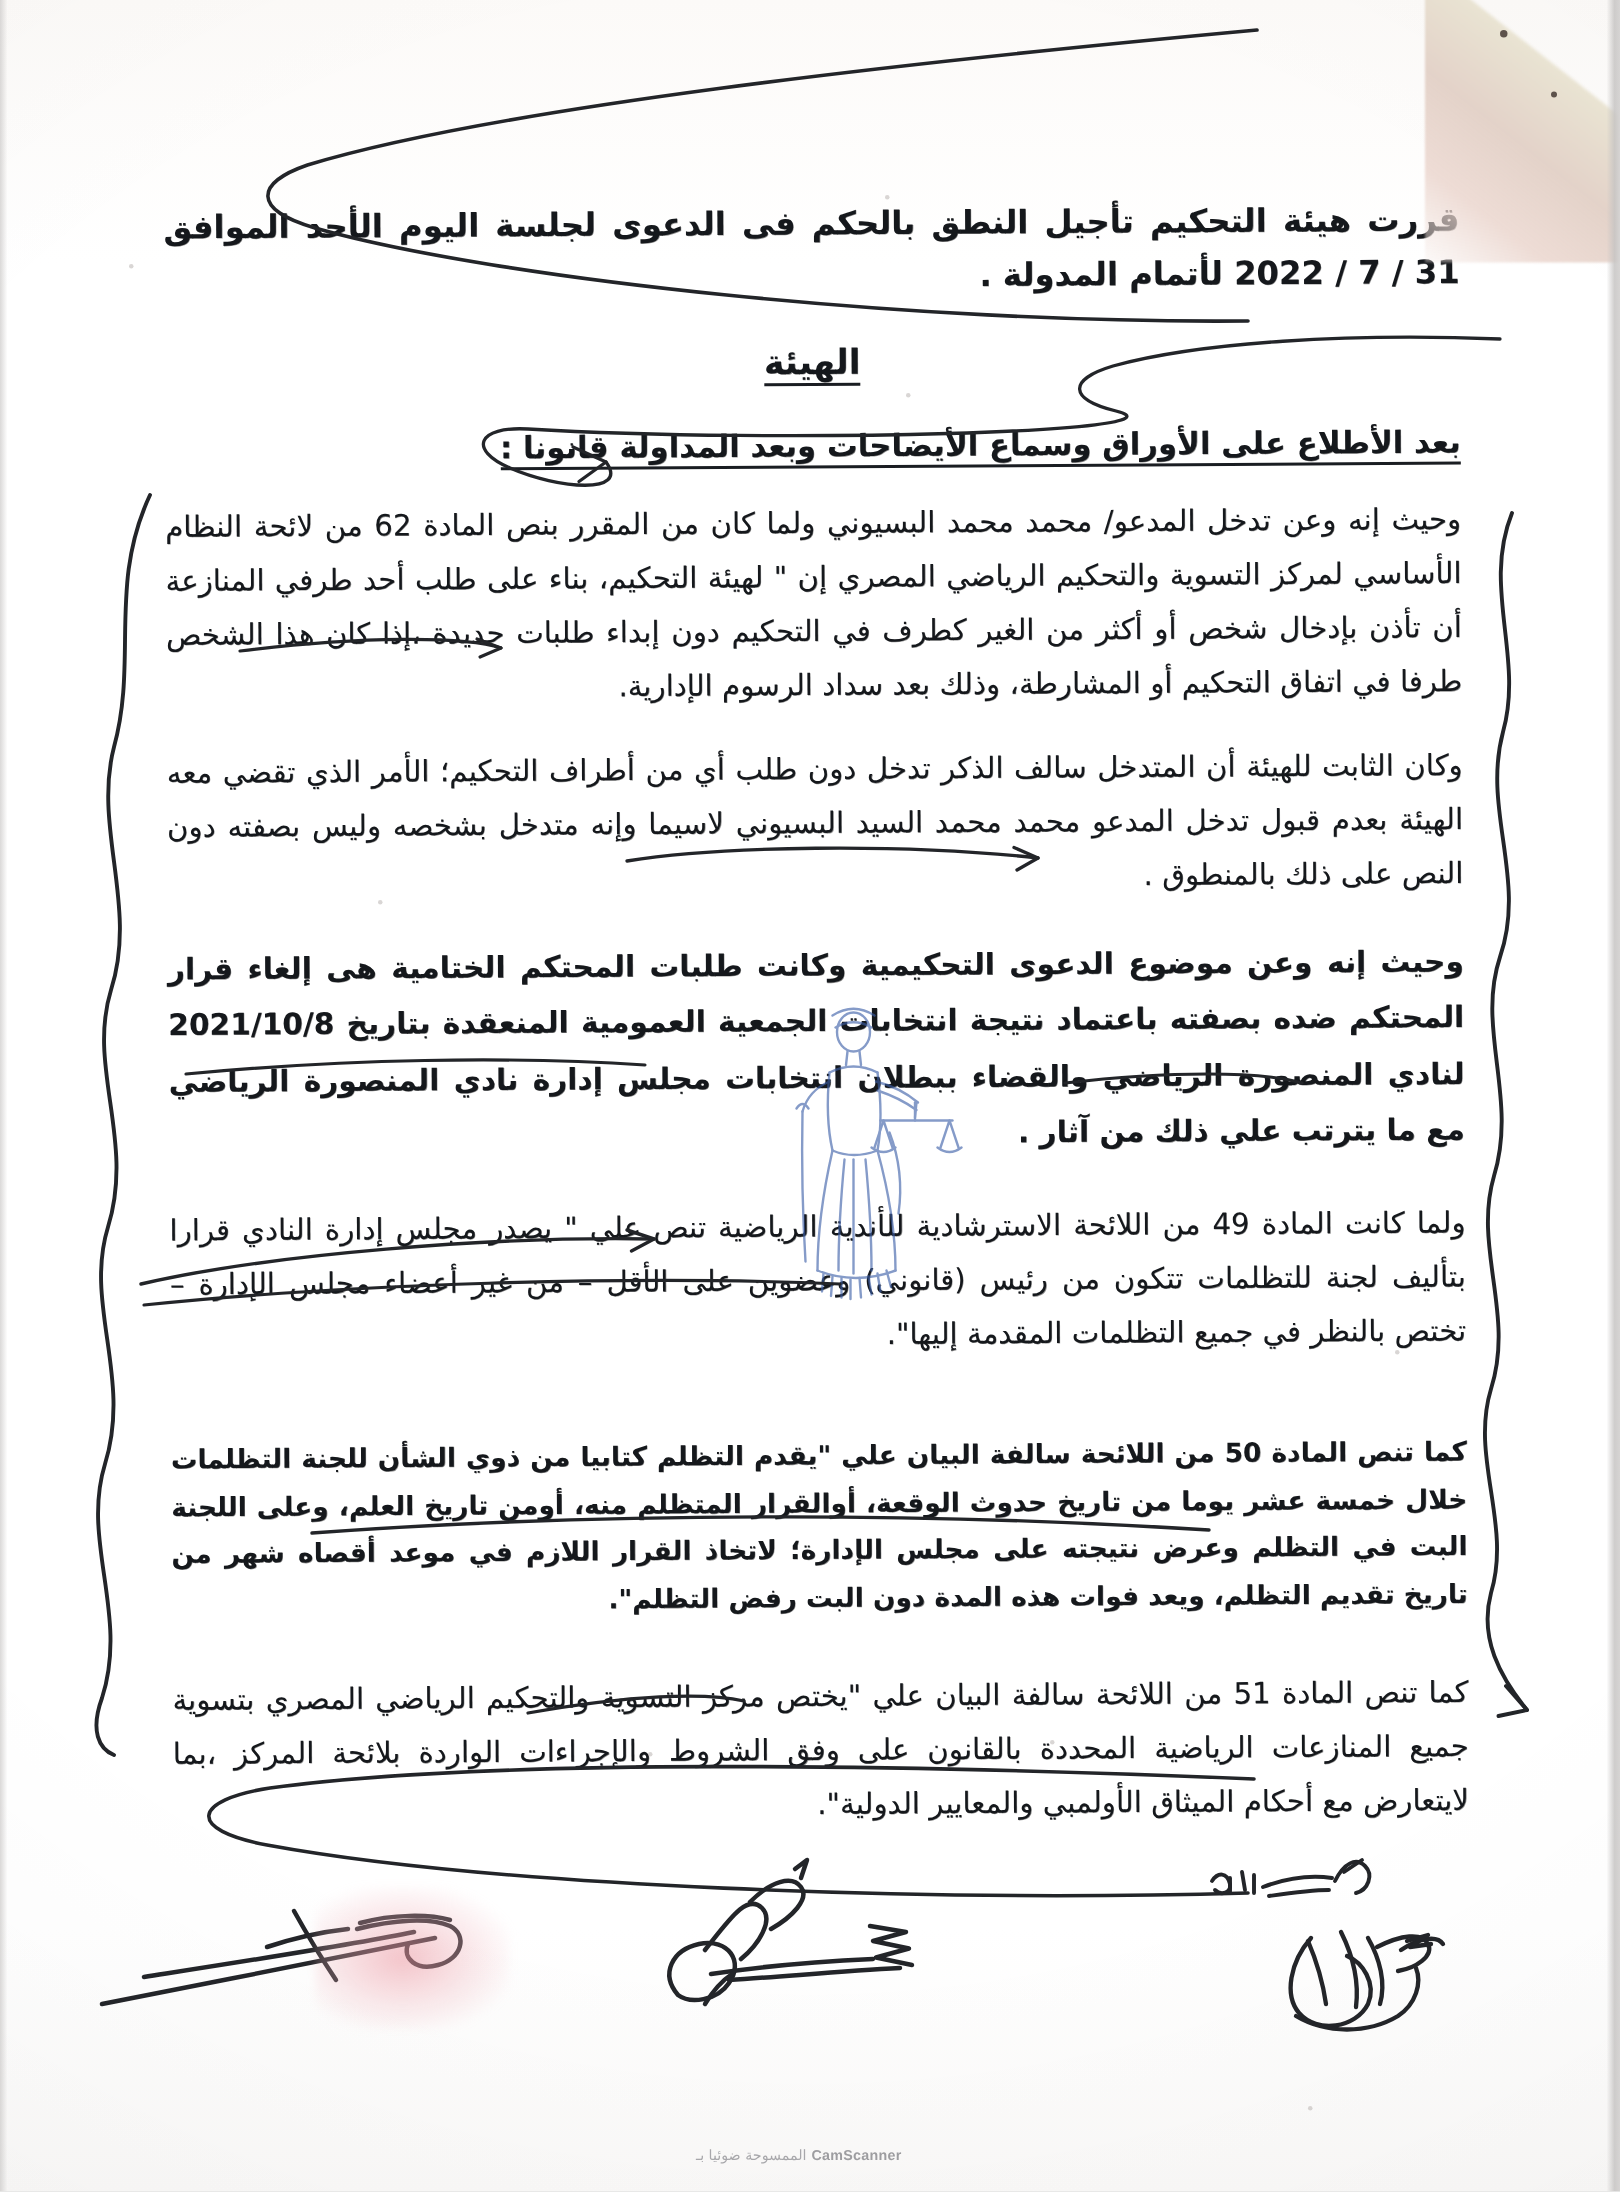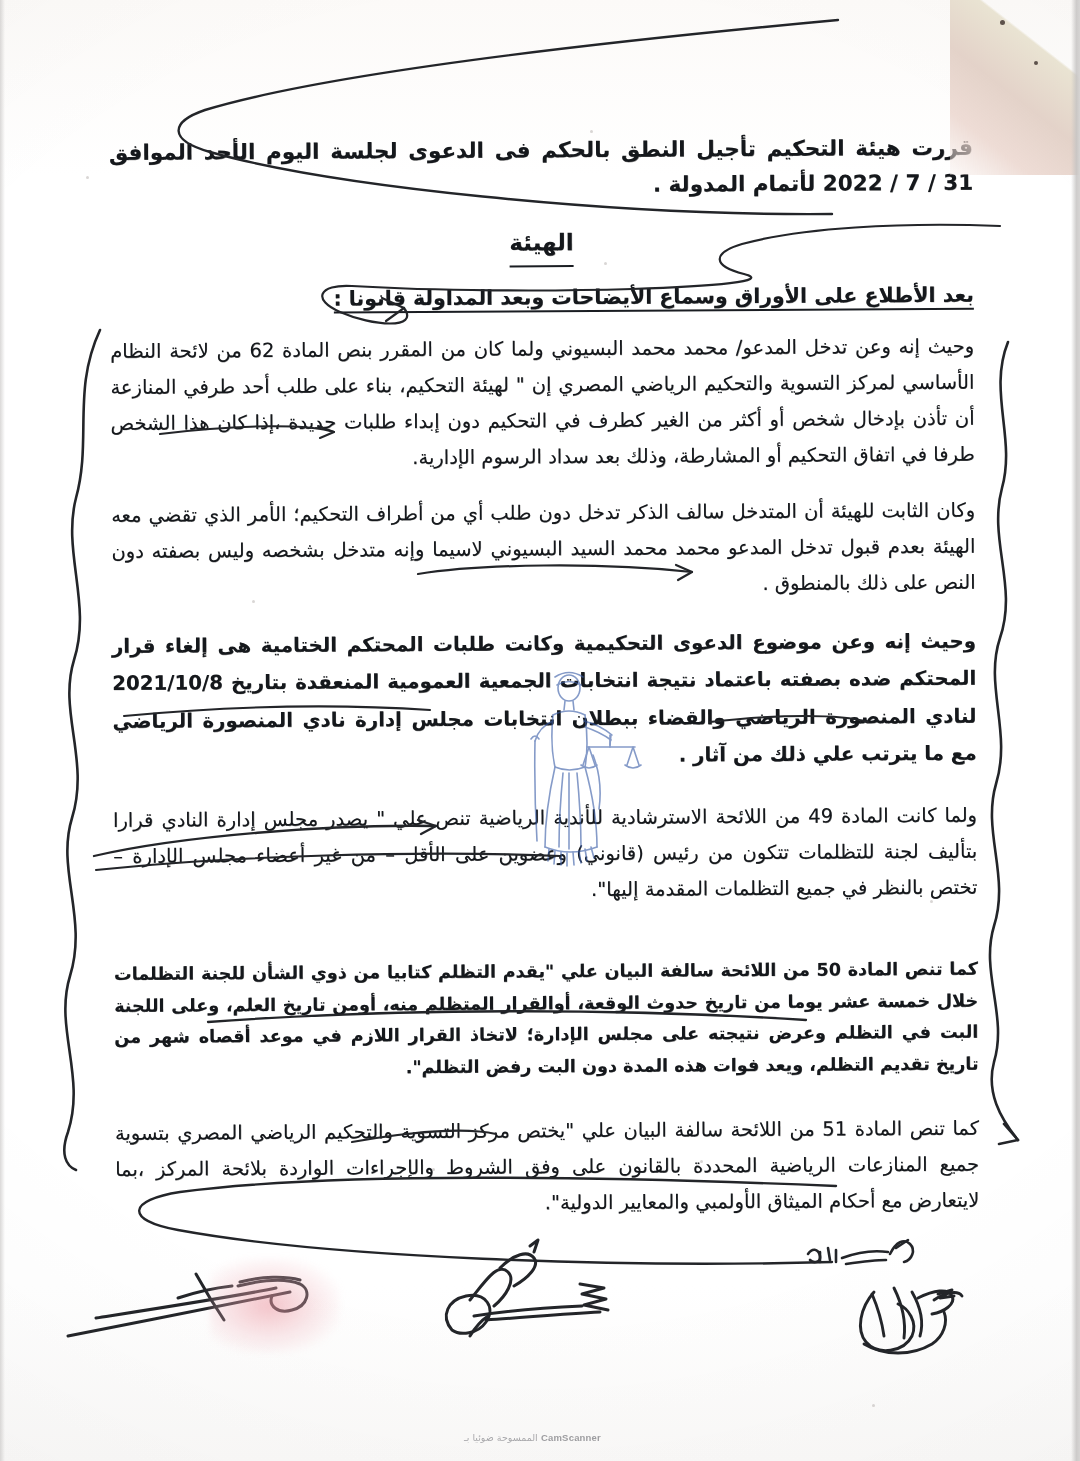--- a/index.html
+++ b/index.html
@@ -107,21 +107,21 @@
 
   .heading-authority {
     text-align: center;
     text-align-last: center;
     font-size: 23px;
     font-weight: 700;
     margin: 8px 0 4px 0;
   }
   .heading-authority span {
     border-bottom: 2.5px solid #1a1d22;
-    padding-bottom: 10px;
+    padding-bottom: 0;
   }
 
   .subheading {
     font-size: 20.5px;
     font-weight: 700;
     margin: 30px 0 22px 0;
     text-align: right;
     text-align-last: right;
   }
   .subheading span {

